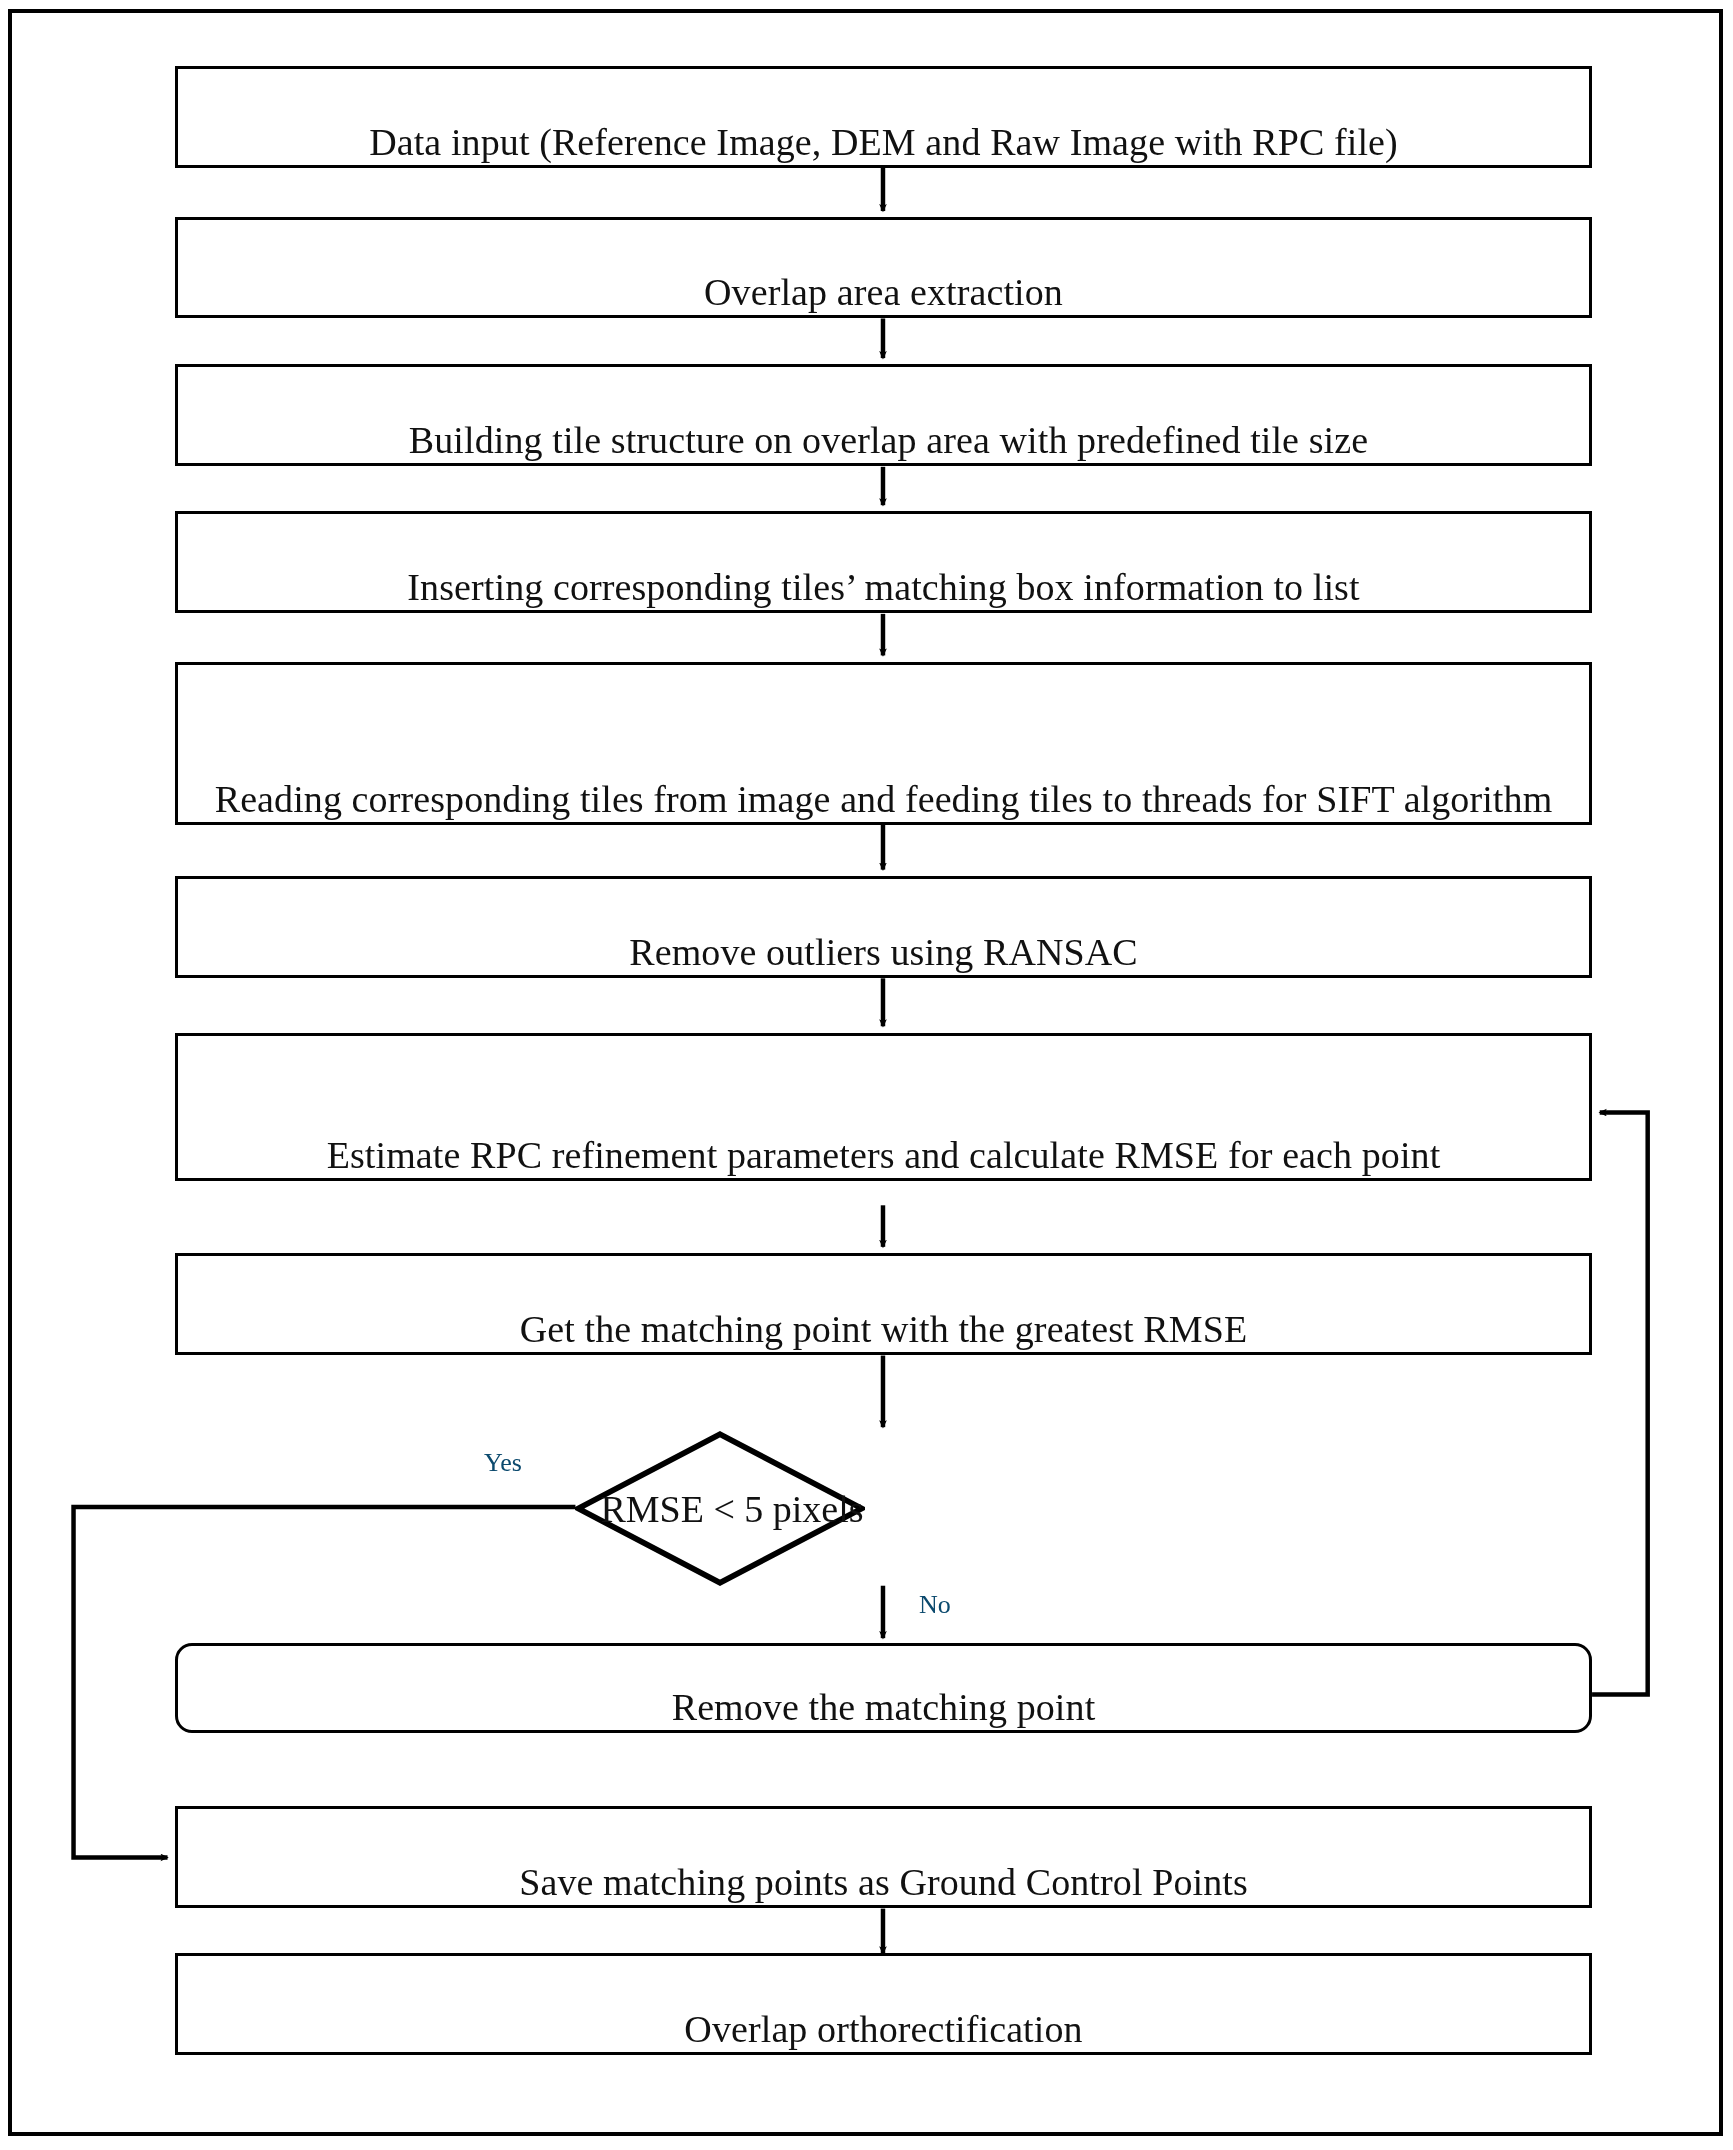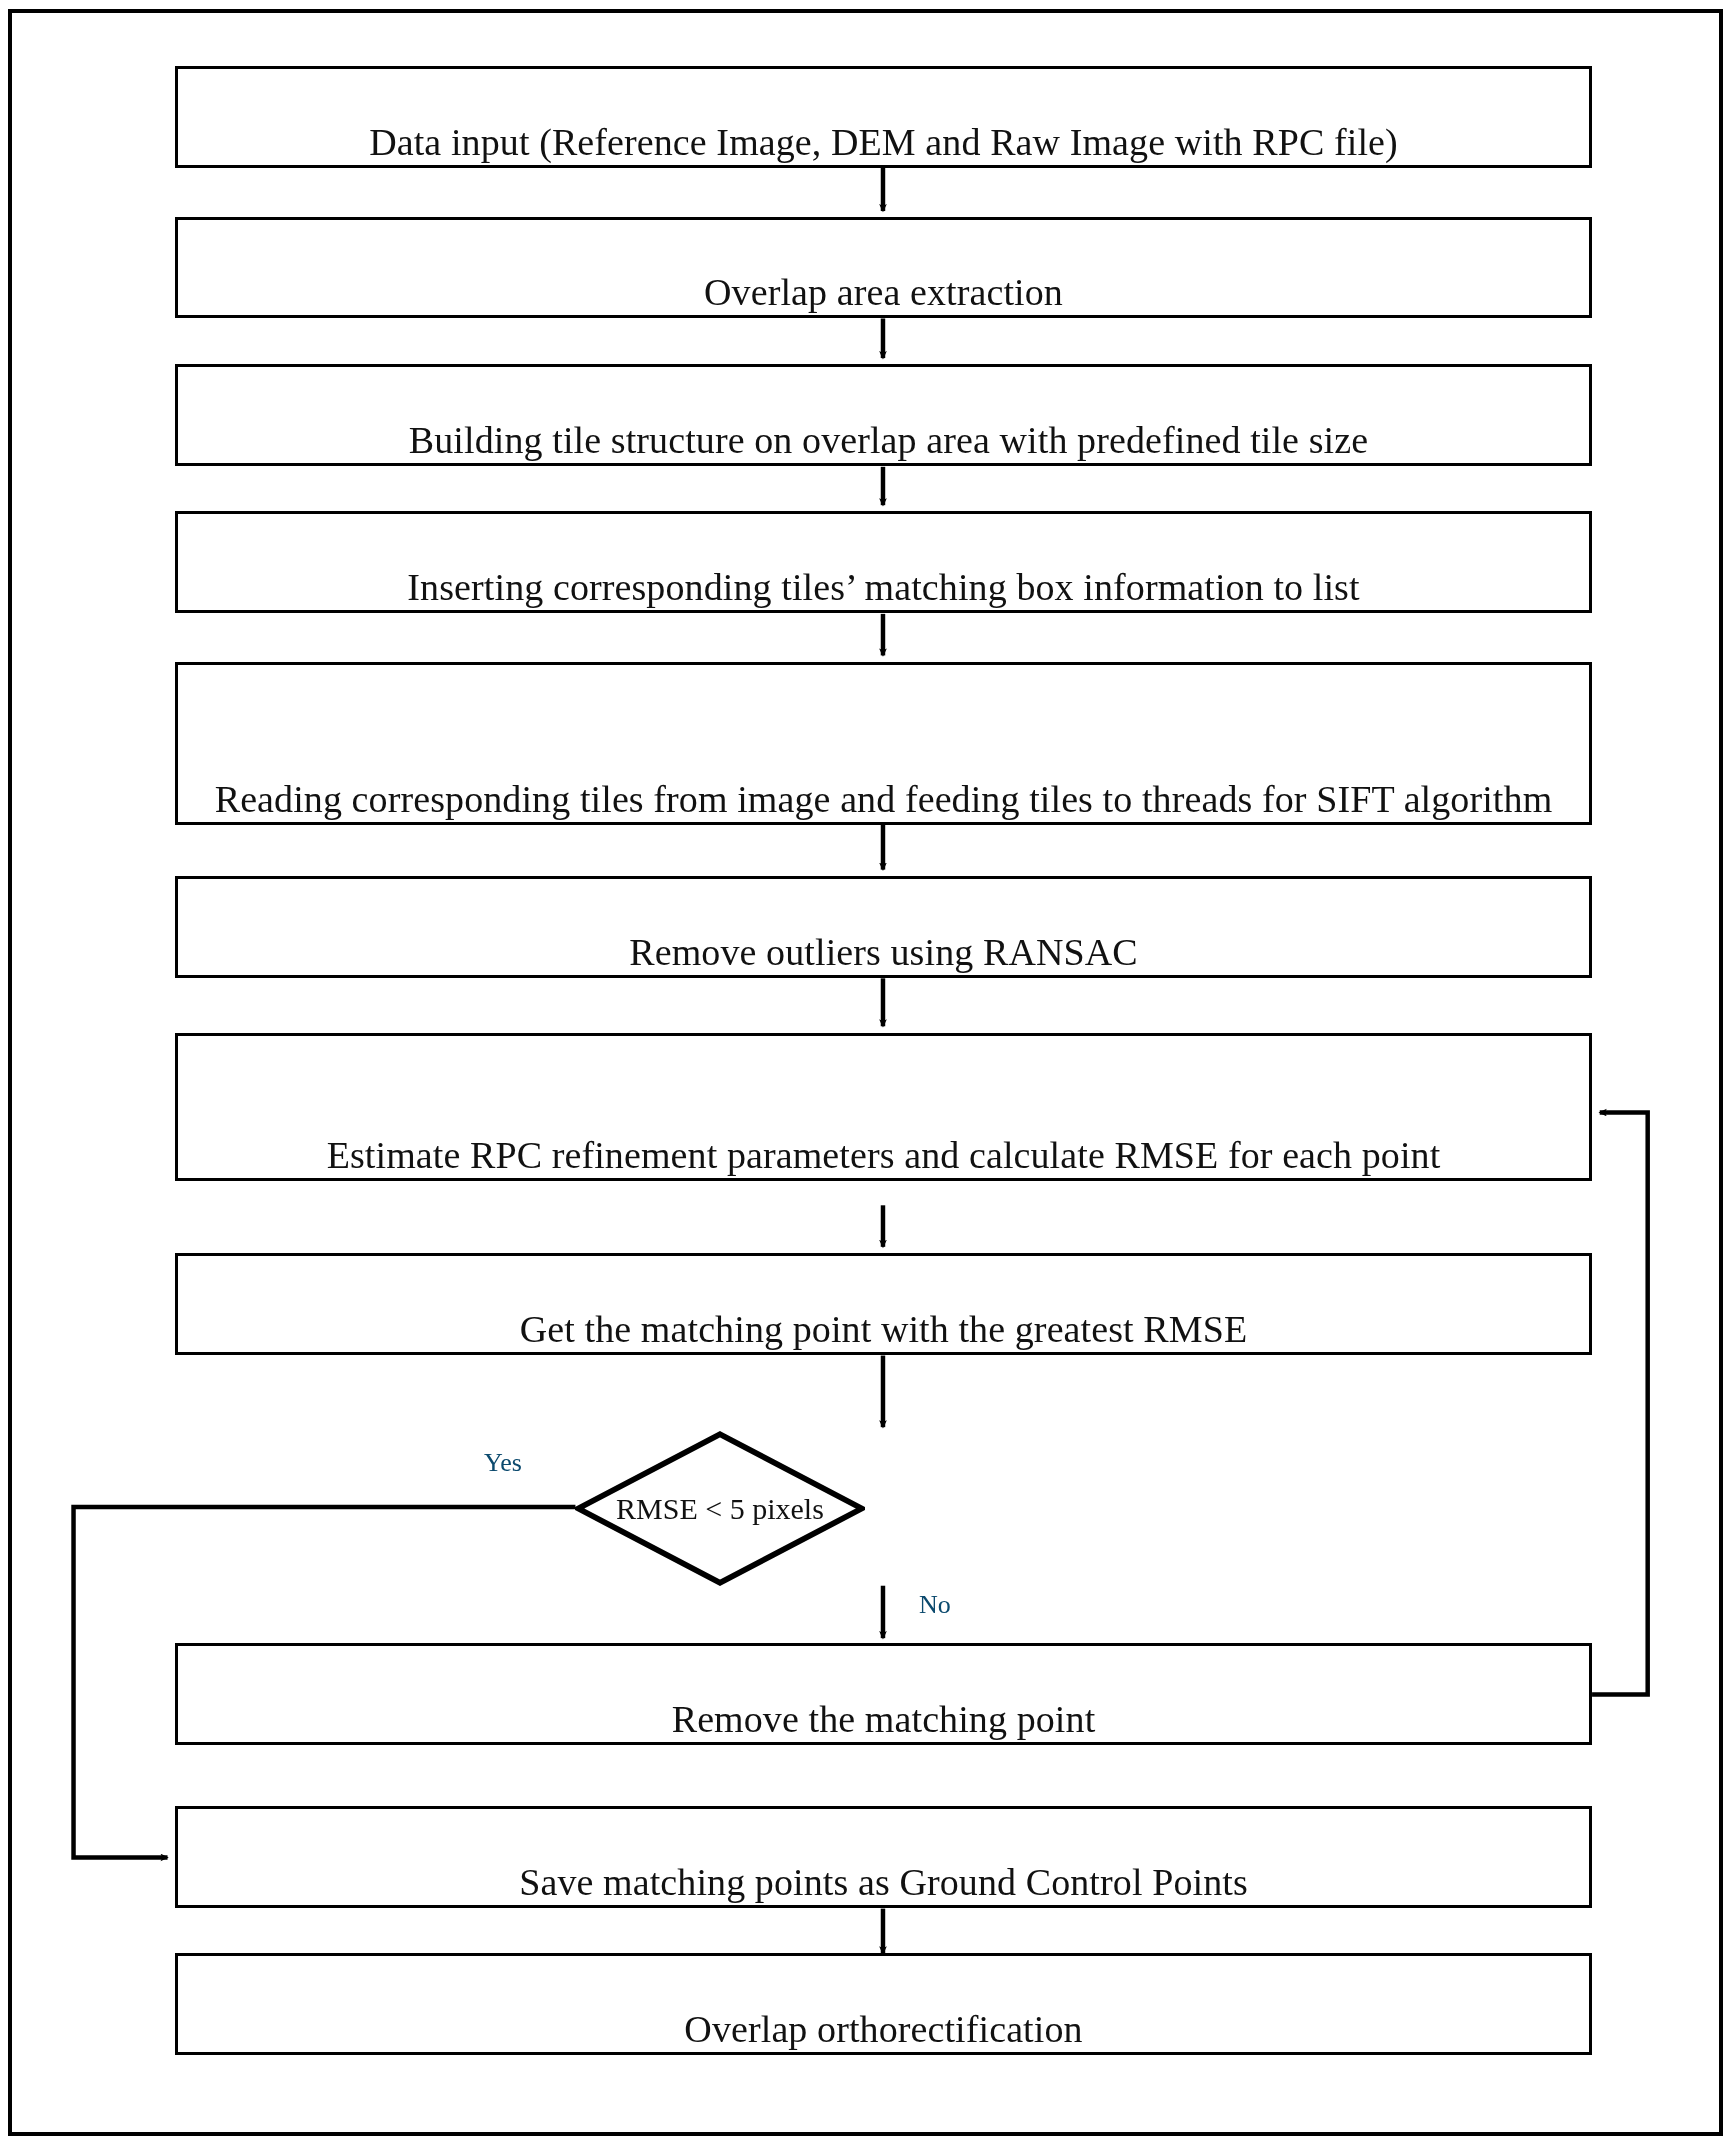--- a/index.html
+++ b/index.html
@@ -8,23 +8,23 @@
   #root{position:relative;width:1734px;height:2151px;background:#fff;overflow:hidden;}
   #frame{position:absolute;left:8.3px;top:9px;width:1715px;height:2127px;
          border:4.5px solid #000;box-sizing:border-box;}
   svg.layer{position:absolute;left:0;top:0;width:1734px;height:2151px;overflow:visible;}
   .node{position:absolute;box-sizing:border-box;border:3.8px solid #000;background:#fff;
         display:flex;align-items:flex-end;justify-content:center;text-align:center;}
   .node .txt{font-family:"Liberation Serif",serif;font-size:38px;line-height:1.22;
              color:#111;padding:0 14px;letter-spacing:0.1px;}
   .edge-label{position:absolute;font-family:"Liberation Serif",serif;font-size:26px;color:#0c4a6e;margin-top:8px;}
   .dia-wrap{position:absolute;}
-  .dia-text{position:absolute;left:0;top:0;width:100%;height:100%;
+  .dia-text{position:absolute;left:12px;top:0;width:100%;height:100%;
             display:flex;align-items:center;justify-content:center;
-            font-family:"Liberation Serif",serif;font-size:30px;color:#111;}
+            font-family:"Liberation Serif",serif;font-size:38px;color:#111;}
 </style>
 </head>
 <body>
 
 <div id="root">
 
   <div id="frame"></div>
 
   <svg class="layer" viewBox="0 0 2712 3364" xmlns="http://www.w3.org/2000/svg">
     <defs>
@@ -87,21 +87,21 @@
     <svg viewBox="0 0 453 242" width="290" height="155" xmlns="http://www.w3.org/2000/svg" style="position:absolute;left:0;top:0;">
       <polygon points="226.5,5 448,121 226.5,237 5,121" fill="#fff" stroke="#000" stroke-width="9"></polygon>
     </svg>
     <span class="dia-text">RMSE &lt; 5 pixels</span>
   </div>
 
   <div class="edge-label" style="left:484px;top:1440px;">Yes</div>
 
   <div class="edge-label" style="left:919px;top:1582px;">No</div>
 
-  <div class="node" style="left:175px;top:1643px;width:1417px;height:102px;">
+  <div class="node" style="left:175px;top:1643px;width:1417px;height:90px;border-radius:17px;">
     <span class="txt">Remove the matching point</span>
   </div>
 
   <div class="node" style="left:175px;top:1806px;width:1417px;height:102px;">
     <span class="txt">Save matching points as Ground Control Points</span>
   </div>
 
   <div class="node" style="left:175px;top:1953px;width:1417px;height:102px;">
     <span class="txt">Overlap orthorectification</span>
   </div>

